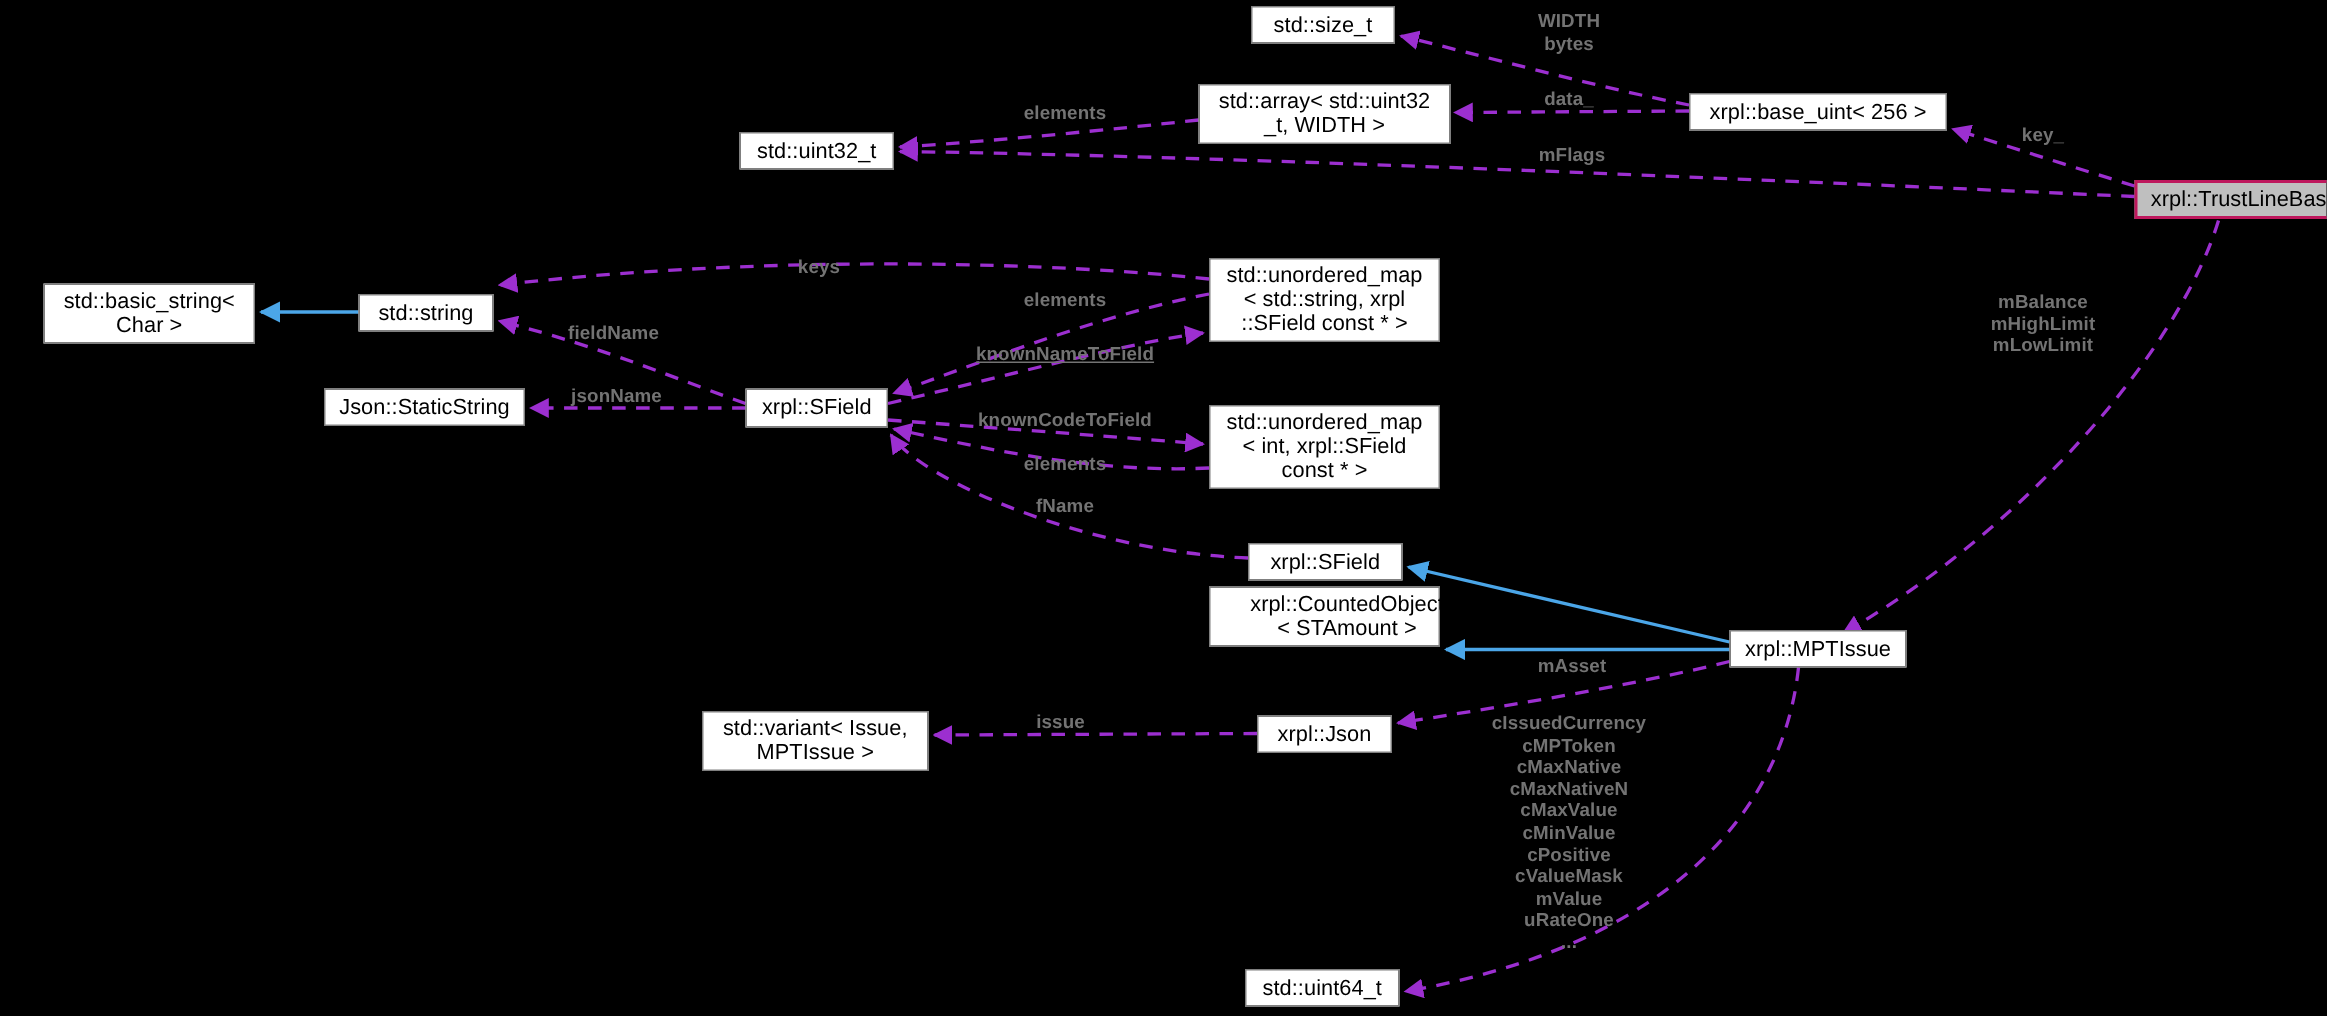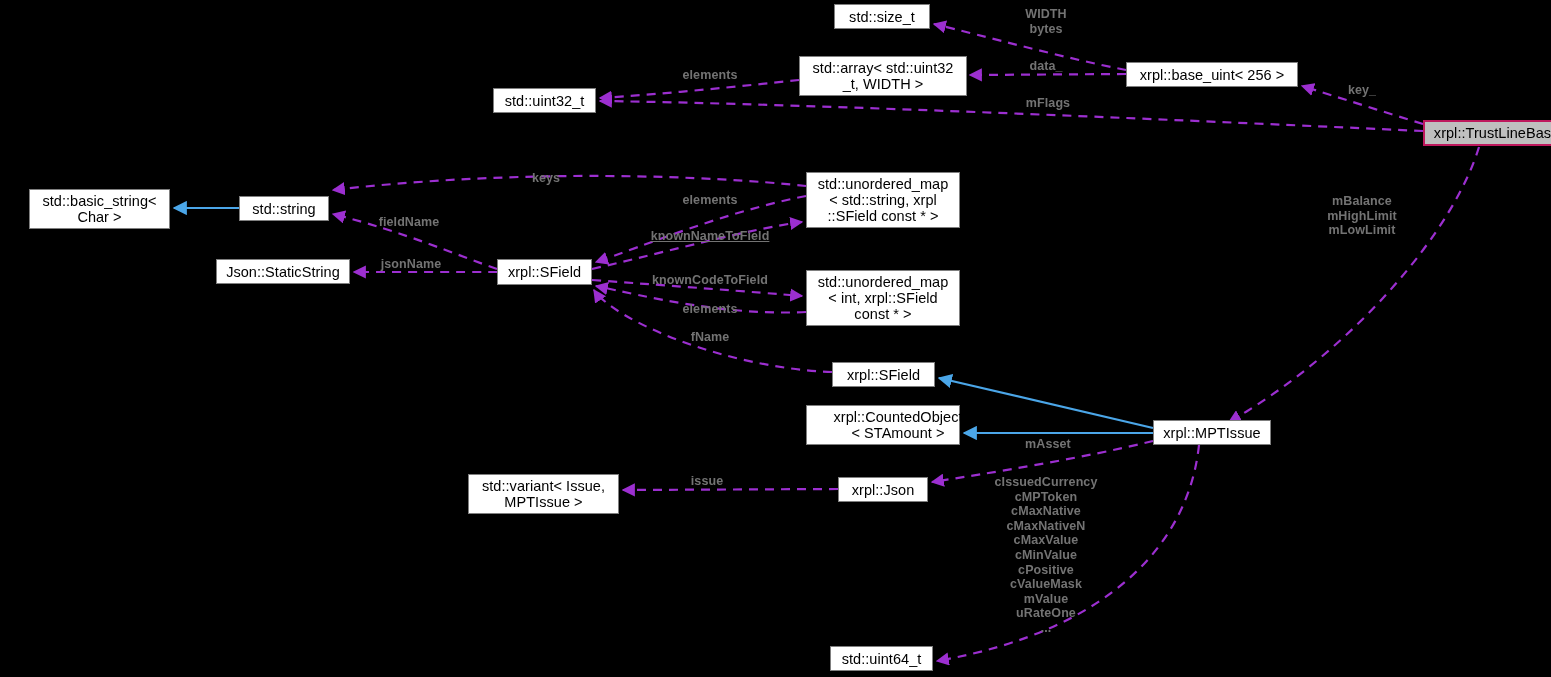--- a/index.html
+++ b/index.html
@@ -109,21 +109,21 @@
       <div class="node" style="left: 215px; top: 196px; width: 90px; height: 25px;">std::string</div>
       <div class="node" style="left: 192px; top: 259px; width: 134px; height: 25px;">Json::StaticString</div>
       <div class="node" style="left: 473px; top: 259px; width: 95px; height: 26px;">xrpl::SField</div>
       <div class="node" style="left: 782px; top: 172px; width: 154px; height: 56px;">std::unordered_map
 &lt; std::string, xrpl
 ::SField const * &gt;</div>
       <div class="node" style="left: 782px; top: 270px; width: 154px; height: 56px;">std::unordered_map
 &lt; int, xrpl::SField
 const * &gt;</div>
       <div class="node" style="left: 808px; top: 362px; width: 103px; height: 25px;">xrpl::SField</div>
-      <div class="node" style="left: 782px; top: 405px; width: 154px; height: 40px; padding-left: 36px;">xrpl::CountedObject
+      <div class="node" style="left: 782px; top: 391px; width: 154px; height: 40px; padding-left: 36px;">xrpl::CountedObject
 &lt; STAmount &gt;</div>
       <div class="node" style="left: 1129px; top: 420px; width: 118px; height: 25px;">xrpl::MPTIssue</div>
       <div class="node" style="left: 444px; top: 474px; width: 151px; height: 40px;">std::variant&lt; Issue,
 MPTIssue &gt;</div>
       <div class="node" style="left: 814px; top: 477px; width: 90px; height: 25px;">xrpl::Json</div>
       <div class="node" style="left: 806px; top: 646px; width: 103px; height: 25px;">std::uint64_t</div>
     </div>
   <div id="labels">
       <div class="edge-label" style="left: 1022px; top: 7px;">WIDTH
 bytes</div>

